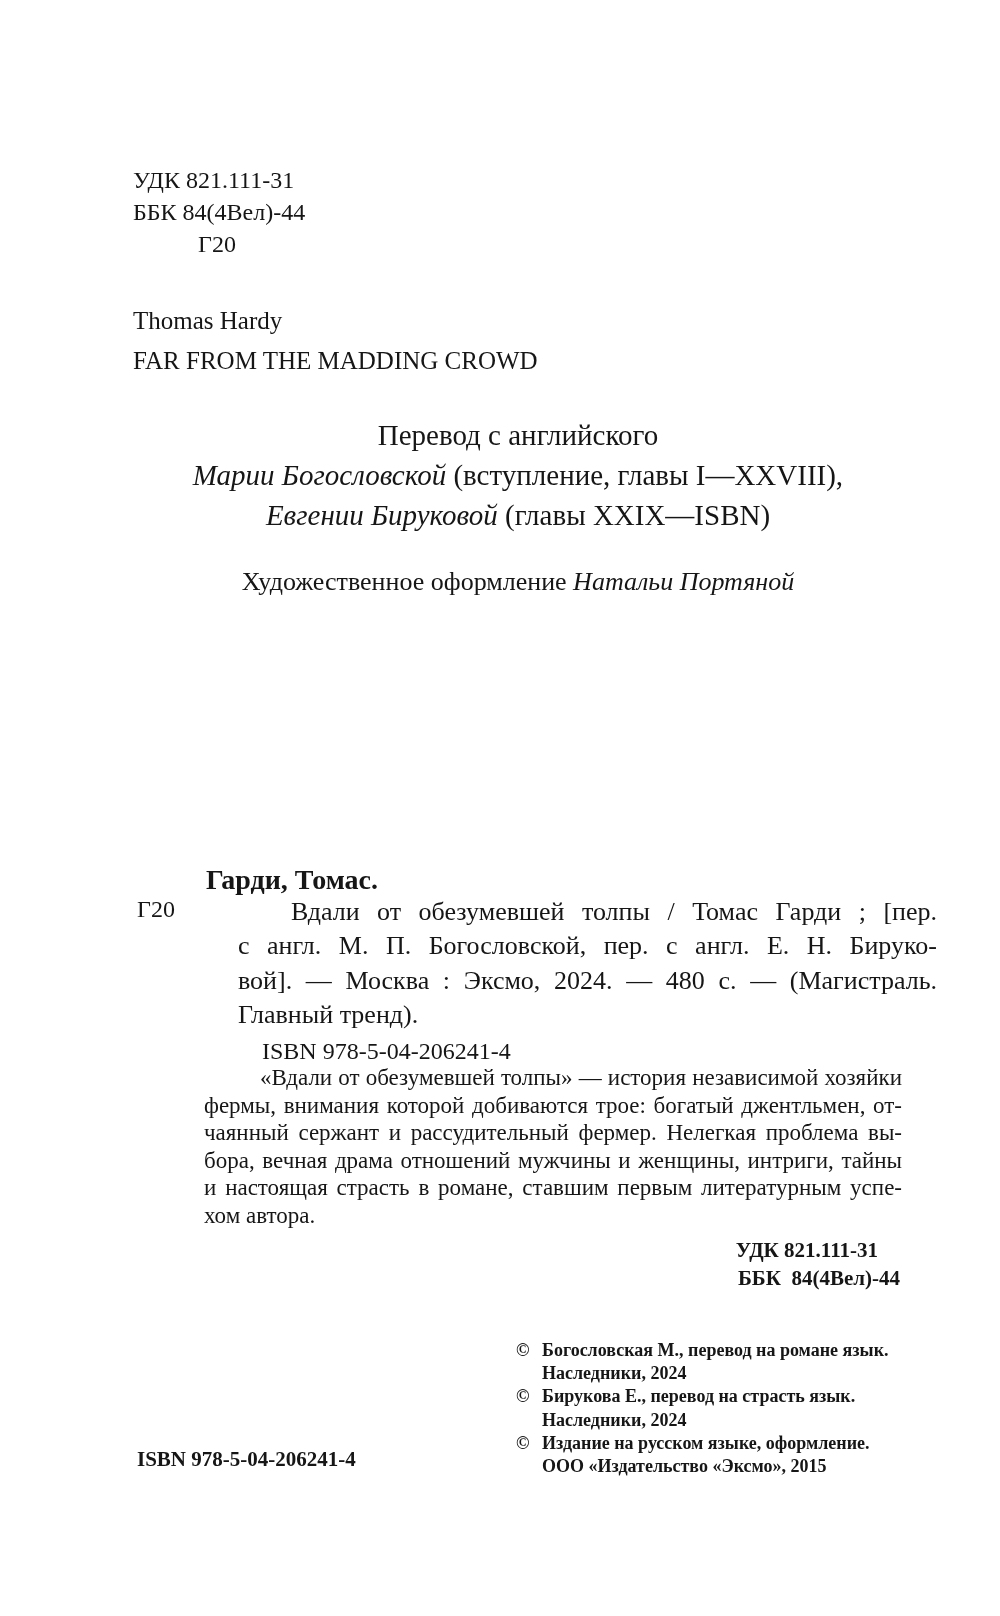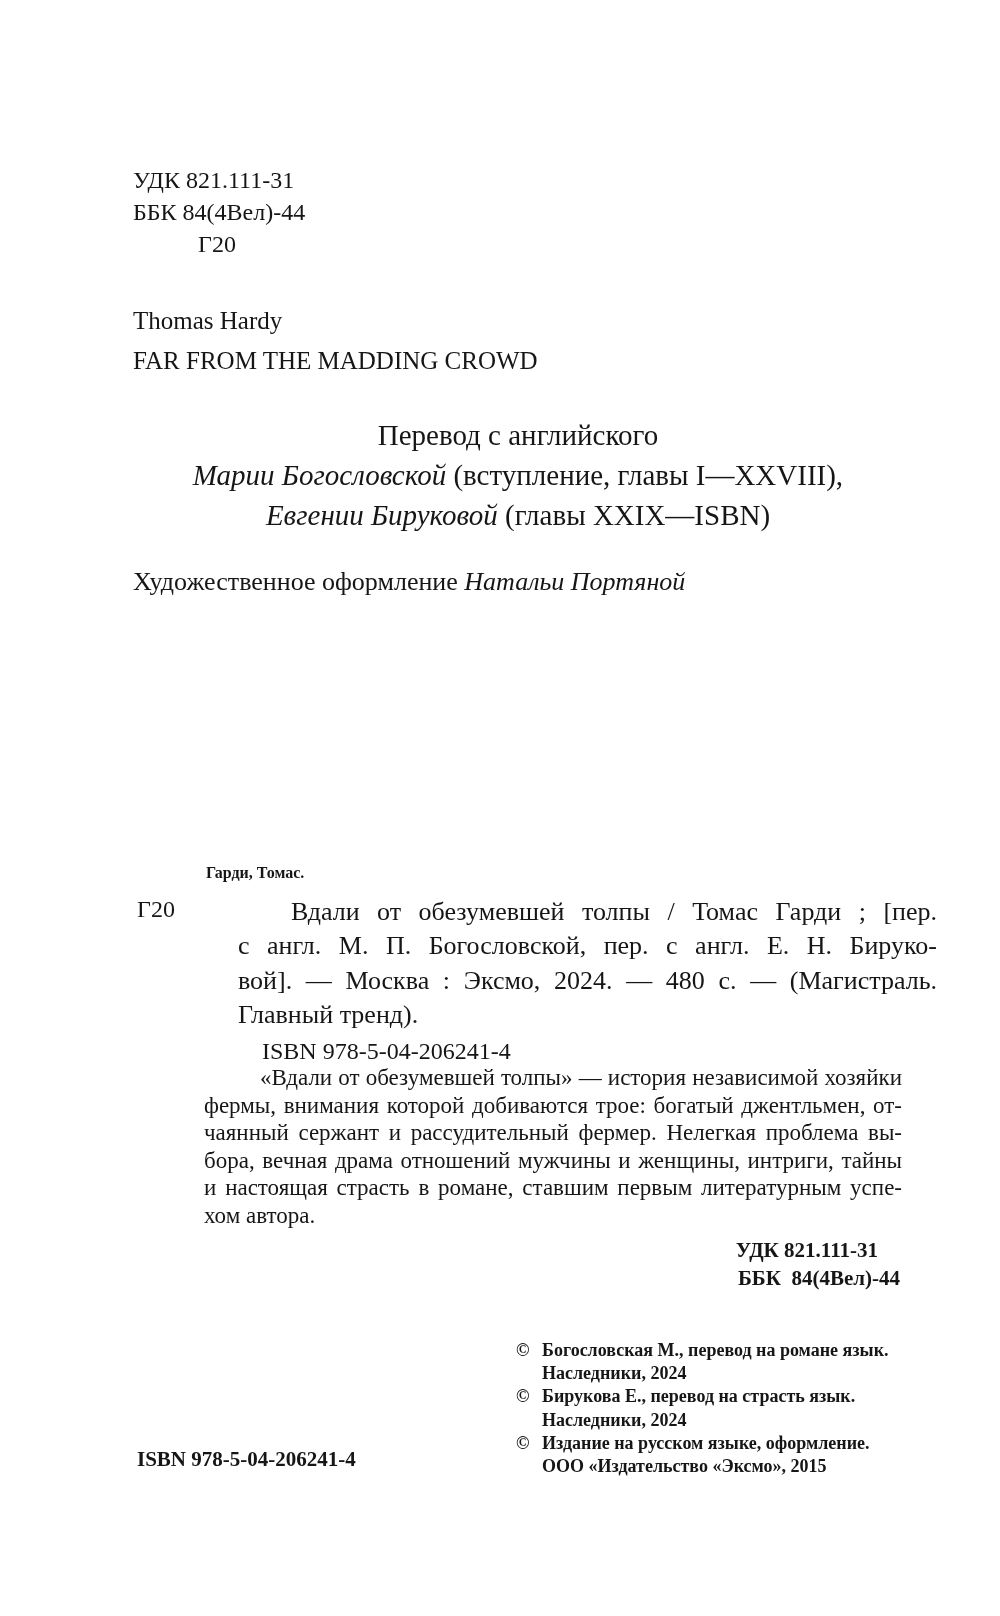--- a/index.html
+++ b/index.html
@@ -18,24 +18,24 @@
   #top-codes .gcode { padding-left:65px; }
 
   
   #title-block { left:133px; top:301px; width:770px; text-align:left; font-size:25px; line-height:40px; }
 
   
   #translation-block { left:133px; top:415px; width:770px; text-align:center; font-size:29px; line-height:40px; }
   .it { font-style:italic; }
 
   
-  #design-line { left:133px; top:567px; width:770px; font-size:26px; }
+  #design-line { left:133px; top:567px; width:770px; text-align:center; font-size:26px; }
 
   
-  #card-header { left:206px; top:864px; font-size:16px; font-weight:bold; }
+  #card-header { left:206px; top:864px; font-size:28px; font-weight:bold; }
   #card-code { left:137px; top:896px; font-size:24px; }
   #card-para { left:203px; top:895px; width:699px; font-size:26px; line-height:34.4px;margin-left:35px; }
   .jline { text-align:justify; text-align-last:justify; }
   .indent1 { padding-left:53px; }
   #card-isbn { left:262px; top:1038px; font-size:24px; }
 
   
   #annotation { left:204px; top:1064px; width:698px; font-size:23px; line-height:27.5px; }
   #annotation .indent1 { padding-left:56px; }
 

